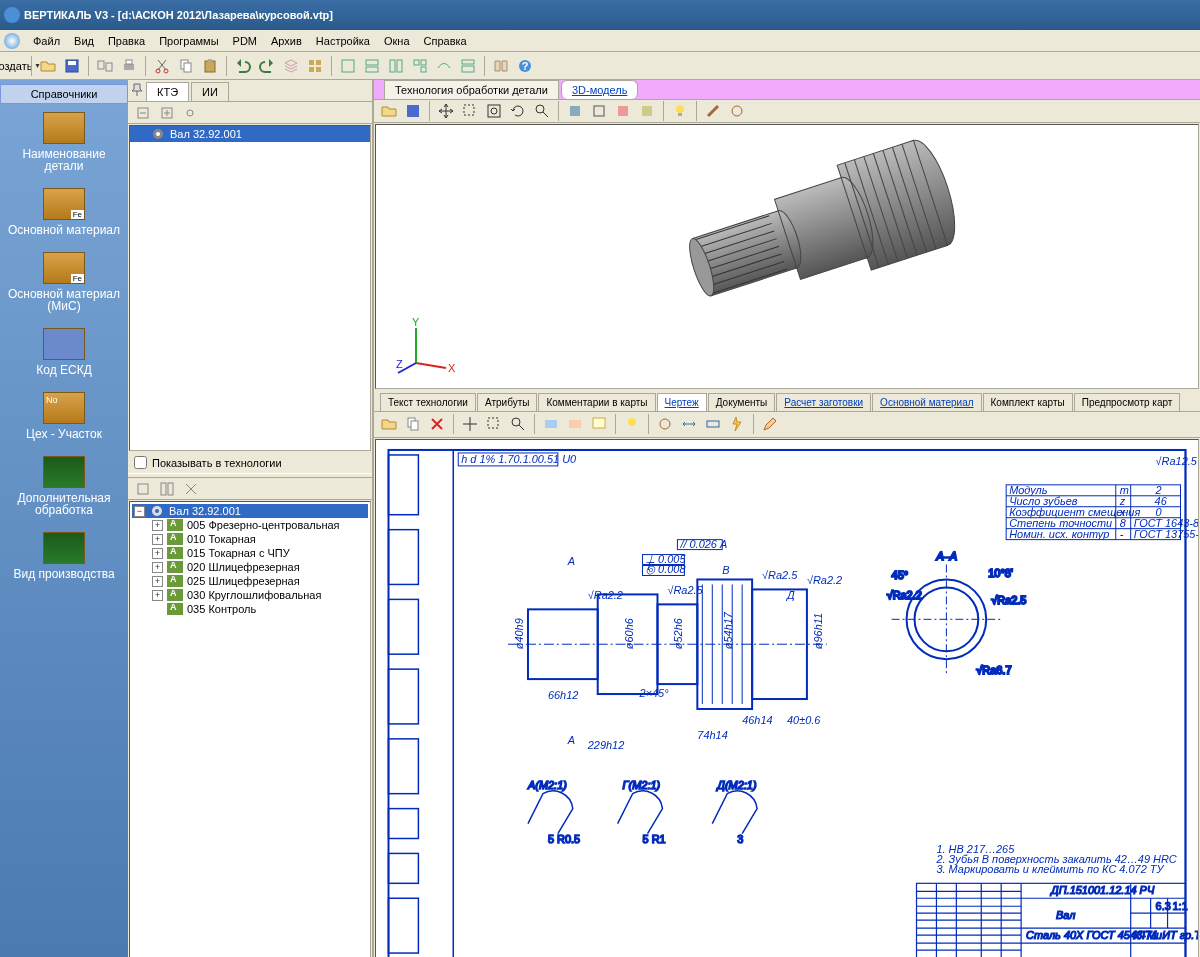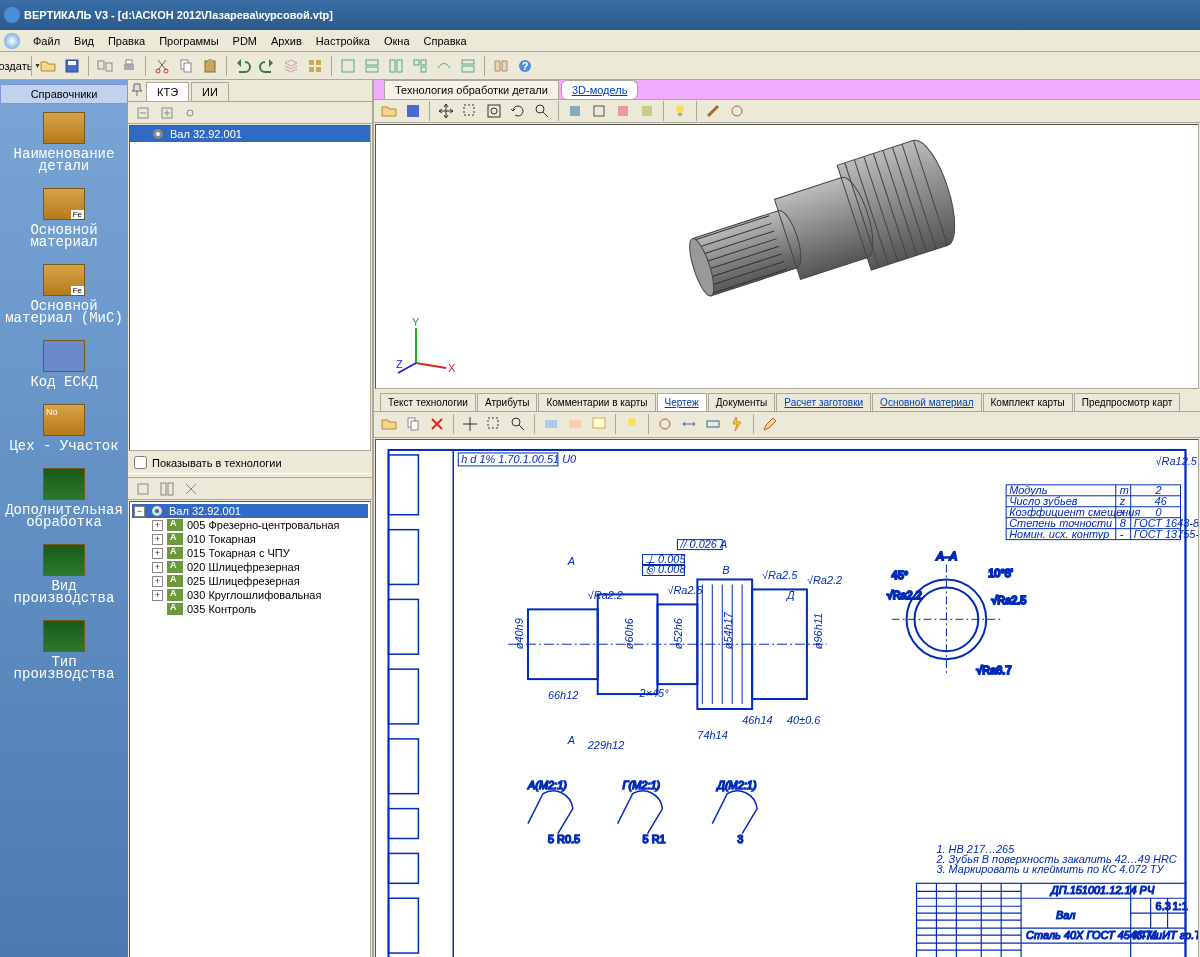--- a/index.html
+++ b/index.html
@@ -18,21 +18,21 @@
 
 .main { display: flex; height: calc(957px - 22px - 22px - 28px); }
 .leftbar { width: 128px; background: linear-gradient(#7aa5d6, #4a7ab0); display: flex; flex-direction: column; align-items: center; padding-top: 4px; color: #fff; text-align: center; }
 .leftbar .hdr { width: 100%; background: #c1d2ee; color: #000; padding: 3px 0; border: 1px solid #7a96df; font-size: 11px; margin-bottom: 2px; }
 .lb-item { margin: 6px 0 10px 0; display: flex; flex-direction: column; align-items: center; gap: 4px; width: 100%; }
 .lb-icon { width: 42px; height: 32px; background: linear-gradient(#d9a24a,#b57a1a); border: 1px solid #7a5a1a; position: relative; }
 .lb-icon.fe::after { content: "Fe"; position: absolute; bottom: 0; right: 0; background: #fff; color: #000; font-size: 8px; padding: 0 2px; }
 .lb-icon.key { background: #6a8acc; }
 .lb-icon.no::before { content: "No"; position: absolute; left: 2px; top: 2px; color: #fff; font-size: 9px; }
 .lb-icon.book { background: linear-gradient(#1a5a1a,#2a7a2a); }
-.lb-item span { font-size: 14px; line-height: 12px; padding: 0 4px; font-family: Liberation Mono, monospace; }
+.lb-item span { font-size: 12px; line-height: 12px; padding: 0 4px; }
 
 .mid-col { width: 246px; display: flex; flex-direction: column; border-right: 2px solid #aca899; }
 .tabs-strip { height: 22px; background: #ece9d8; display: flex; align-items: flex-end; border-bottom: 1px solid #aca899; padding-left: 18px; position: relative; }
 .tabs-strip .pin { position: absolute; left: 2px; top: 3px; width: 14px; height: 14px; }
 .tab { padding: 3px 10px; border: 1px solid #aca899; border-bottom: none; background: #ece9d8; margin-right: 2px; }
 .tab.active { background: #fff; font-weight: normal; }
 .mini-tb { height: 22px; background: #ece9d8; display: flex; align-items: center; padding: 0 4px; border-bottom: 1px solid #aca899; gap: 2px; }
 .tree-pane { flex: 1; background: #fff; border: 1px inset #aca899; margin: 1px; overflow: auto; }
 .tree-row { display: flex; align-items: center; padding: 1px 4px; gap: 4px; }
 .tree-row.sel { background: #316ac5; color: #fff; }
@@ -235,24 +235,20 @@
         <div class="lb-icon no"></div>
         <span>Цех - Участок</span>
       </div>
     <div class="lb-item">
         <div class="lb-icon book"></div>
         <span>Дополнительная обработка</span>
       </div>
     <div class="lb-item">
         <div class="lb-icon book"></div>
         <span>Вид производства</span>
-      </div>
-    <div class="lb-item">
-        <div class="lb-icon book"></div>
-        <span>Тип производства</span>
       </div>
   </div>
 
   <div class="mid-col">
     <div class="tabs-strip">
       <svg class="pin" viewBox="0 0 14 14">
           <path d="M4 1h6v5l2 2H2l2-2zM7 8v5" stroke="#666" fill="#ddd"></path>
         </svg>
       <div class="tab active">КТЭ</div>
       <div class="tab">ИИ</div>

